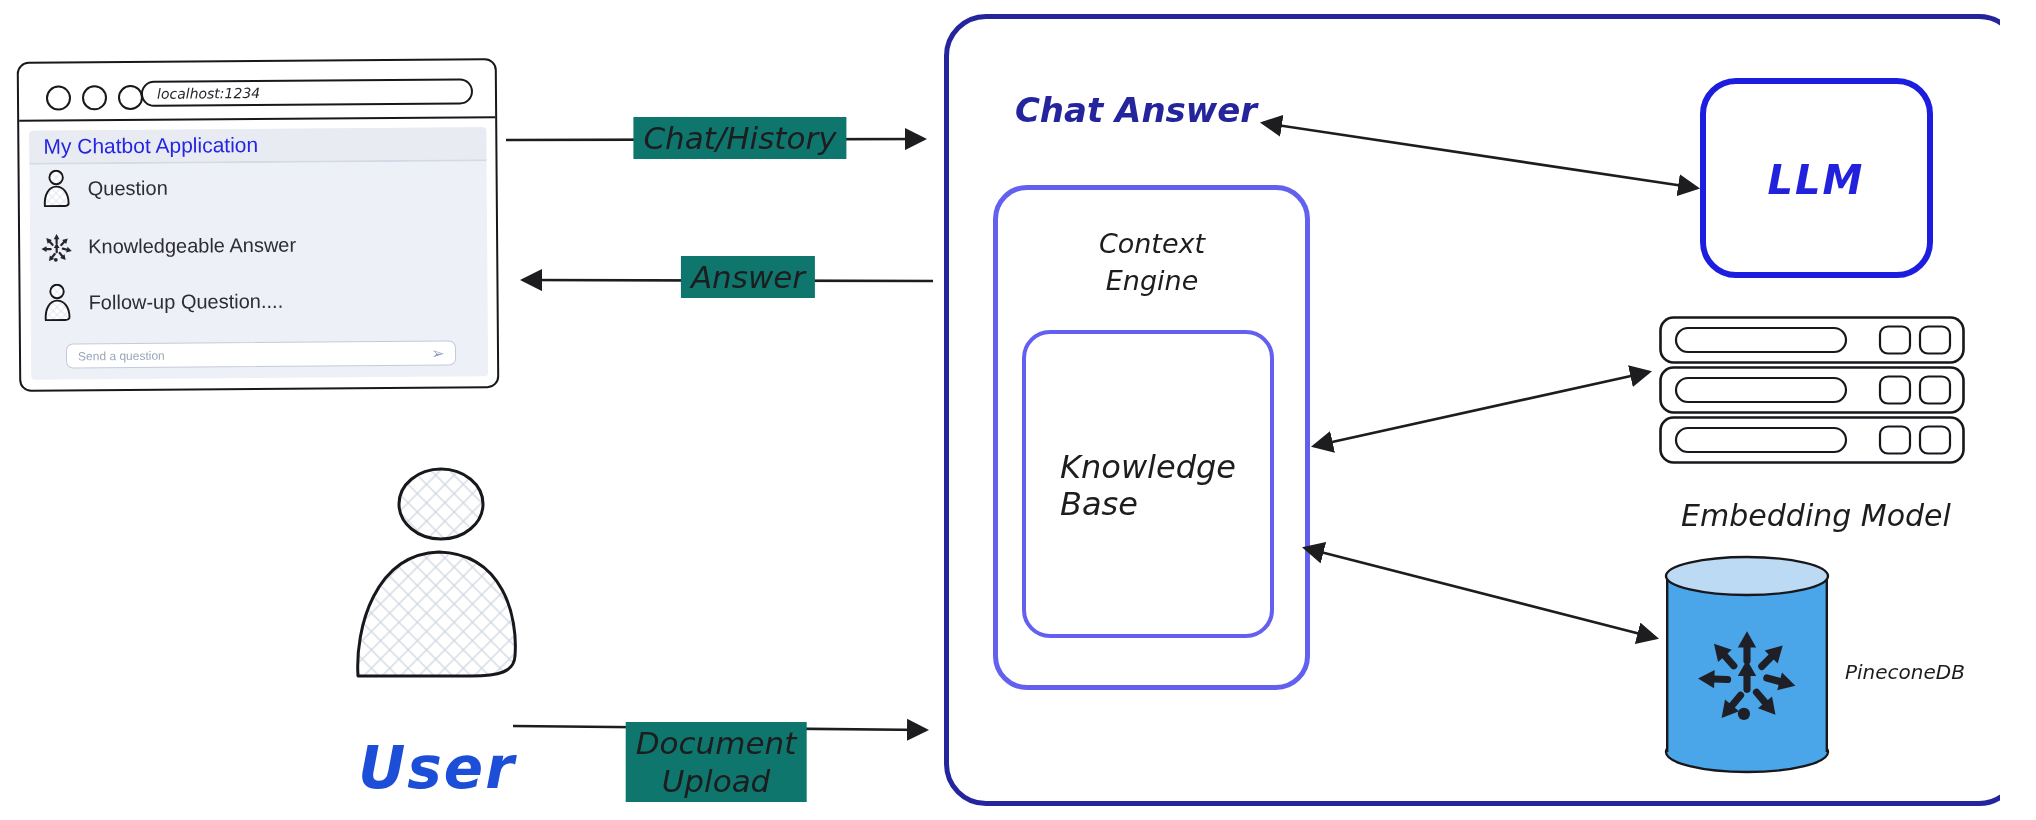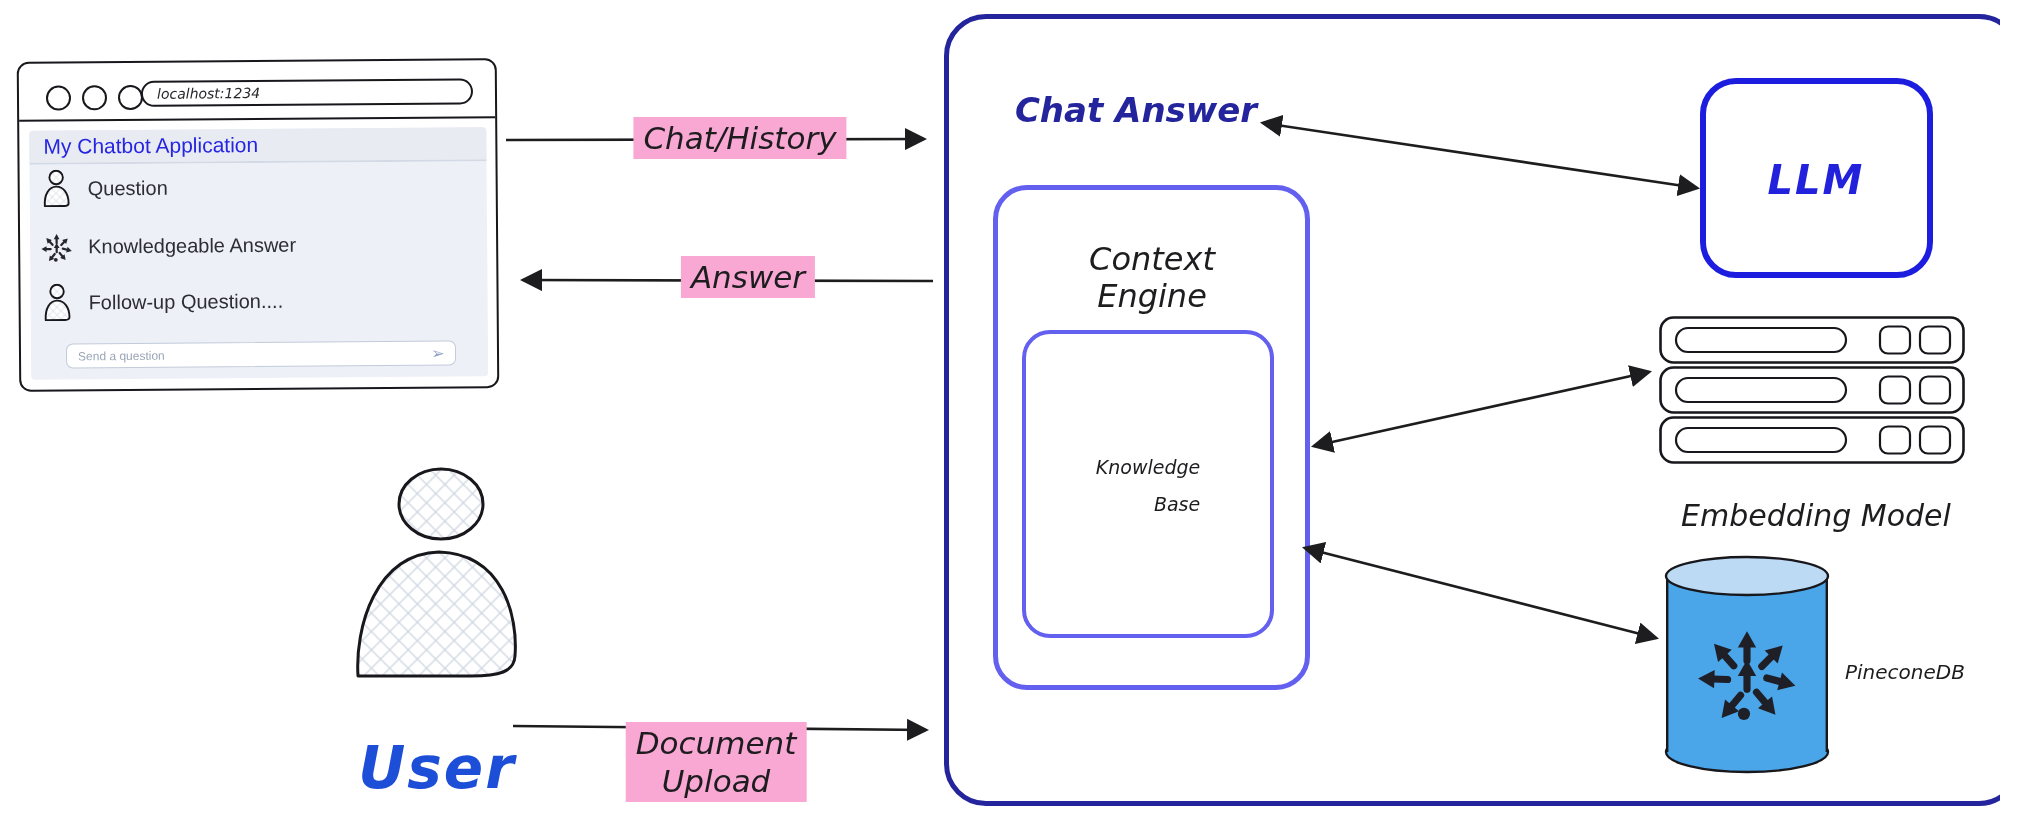--- a/index.html
+++ b/index.html
@@ -34,43 +34,43 @@
   .user-label{position:absolute;left:437px;top:768px;transform:translate(-50%,-50%);
               font-size:58px;font-weight:bold;color:#1d4ed8;z-index:2;letter-spacing:2px;}
 
   
   .canopy-box{position:absolute;left:944px;top:14px;width:1077px;height:792px;border:5px solid #24249d;
               border-radius:42px;background:#fff;box-sizing:border-box;z-index:1;}
   .canopy-title{position:absolute;left:1136px;top:110px;transform:translate(-50%,-50%);text-align:center;
                 color:#24249d;font-size:34px;font-weight:bold;line-height:43px;z-index:2;white-space:nowrap;}
   .context-box{position:absolute;left:993px;top:185px;width:317px;height:505px;border:5px solid #6360ef;
                border-radius:34px;box-sizing:border-box;background:#fff;z-index:1;}
-  .context-title{position:absolute;left:1152px;top:278px;transform:translate(-50%,-50%);text-align:center;
-                 color:#1d1d1f;font-size:32px;line-height:37px;z-index:2;white-space:nowrap;}
+  .context-title{position:absolute;left:1152px;top:262px;transform:translate(-50%,-50%);text-align:center;
+                 color:#1d1d1f;font-size:27px;line-height:37px;z-index:2;white-space:nowrap;}
   .kb-box{position:absolute;left:1022px;top:330px;width:252px;height:308px;border:4.5px solid #6360ef;
           border-radius:28px;box-sizing:border-box;background:#fff;z-index:1;}
-  .kb-title{position:absolute;left:1148px;top:486px;transform:translate(-50%,-50%);text-align:right;
-            color:#1d1d1f;font-size:19px;line-height:37px;z-index:2;white-space:nowrap;}
+  .kb-title{position:absolute;left:1148px;top:486px;transform:translate(-50%,-50%);text-align:left;
+            color:#1d1d1f;font-size:32px;line-height:37px;z-index:2;white-space:nowrap;}
   .llm-box{position:absolute;left:1700px;top:78px;width:233px;height:200px;border:6px solid #1d1de0;
            border-radius:36px;box-sizing:border-box;background:#fff;z-index:1;}
   .llm-label{position:absolute;left:1816px;top:180px;transform:translate(-50%,-50%);
              color:#2222dd;font-size:40px;font-weight:bold;z-index:2;letter-spacing:2px;}
 
   
   .racks{position:absolute;left:1659px;top:316px;z-index:2;}
   .racks svg{display:block;margin-bottom:2px;}
   .embedding-label{position:absolute;left:1816px;top:515px;transform:translate(-50%,-50%);
                    font-size:30px;color:#1d1d1f;z-index:2;white-space:nowrap;}
   .pinecone-cyl{position:absolute;left:1660px;top:551px;z-index:2;}
   .pinecone-label{position:absolute;left:1845px;top:672px;transform:translate(0,-50%);
                   font-size:20px;color:#1d1d1f;z-index:2;white-space:nowrap;}
 
   
   .connectors{position:absolute;left:0;top:0;z-index:3;pointer-events:none;}
-  .arrow-label{position:absolute;transform:translate(-50%,-50%);background:#f9a8d4;padding:2px 10px;
+  .arrow-label{position:absolute;transform:translate(-50%,-50%);background:#0f766e;padding:2px 10px;
                font-size:31px;color:#1d1d1f;text-align:center;z-index:4;white-space:nowrap;line-height:38px;}
 </style>
 </head>
 <body>
 
 <svg width="0" height="0" style="position:absolute">
   <defs>
     <pattern id="xh-s" width="7" height="7" patternUnits="userSpaceOnUse" patternTransform="rotate(45)">
       <rect width="7" height="7" fill="#ffffff" stroke="#dbe0e9" stroke-width="1"></rect>
     </pattern>

